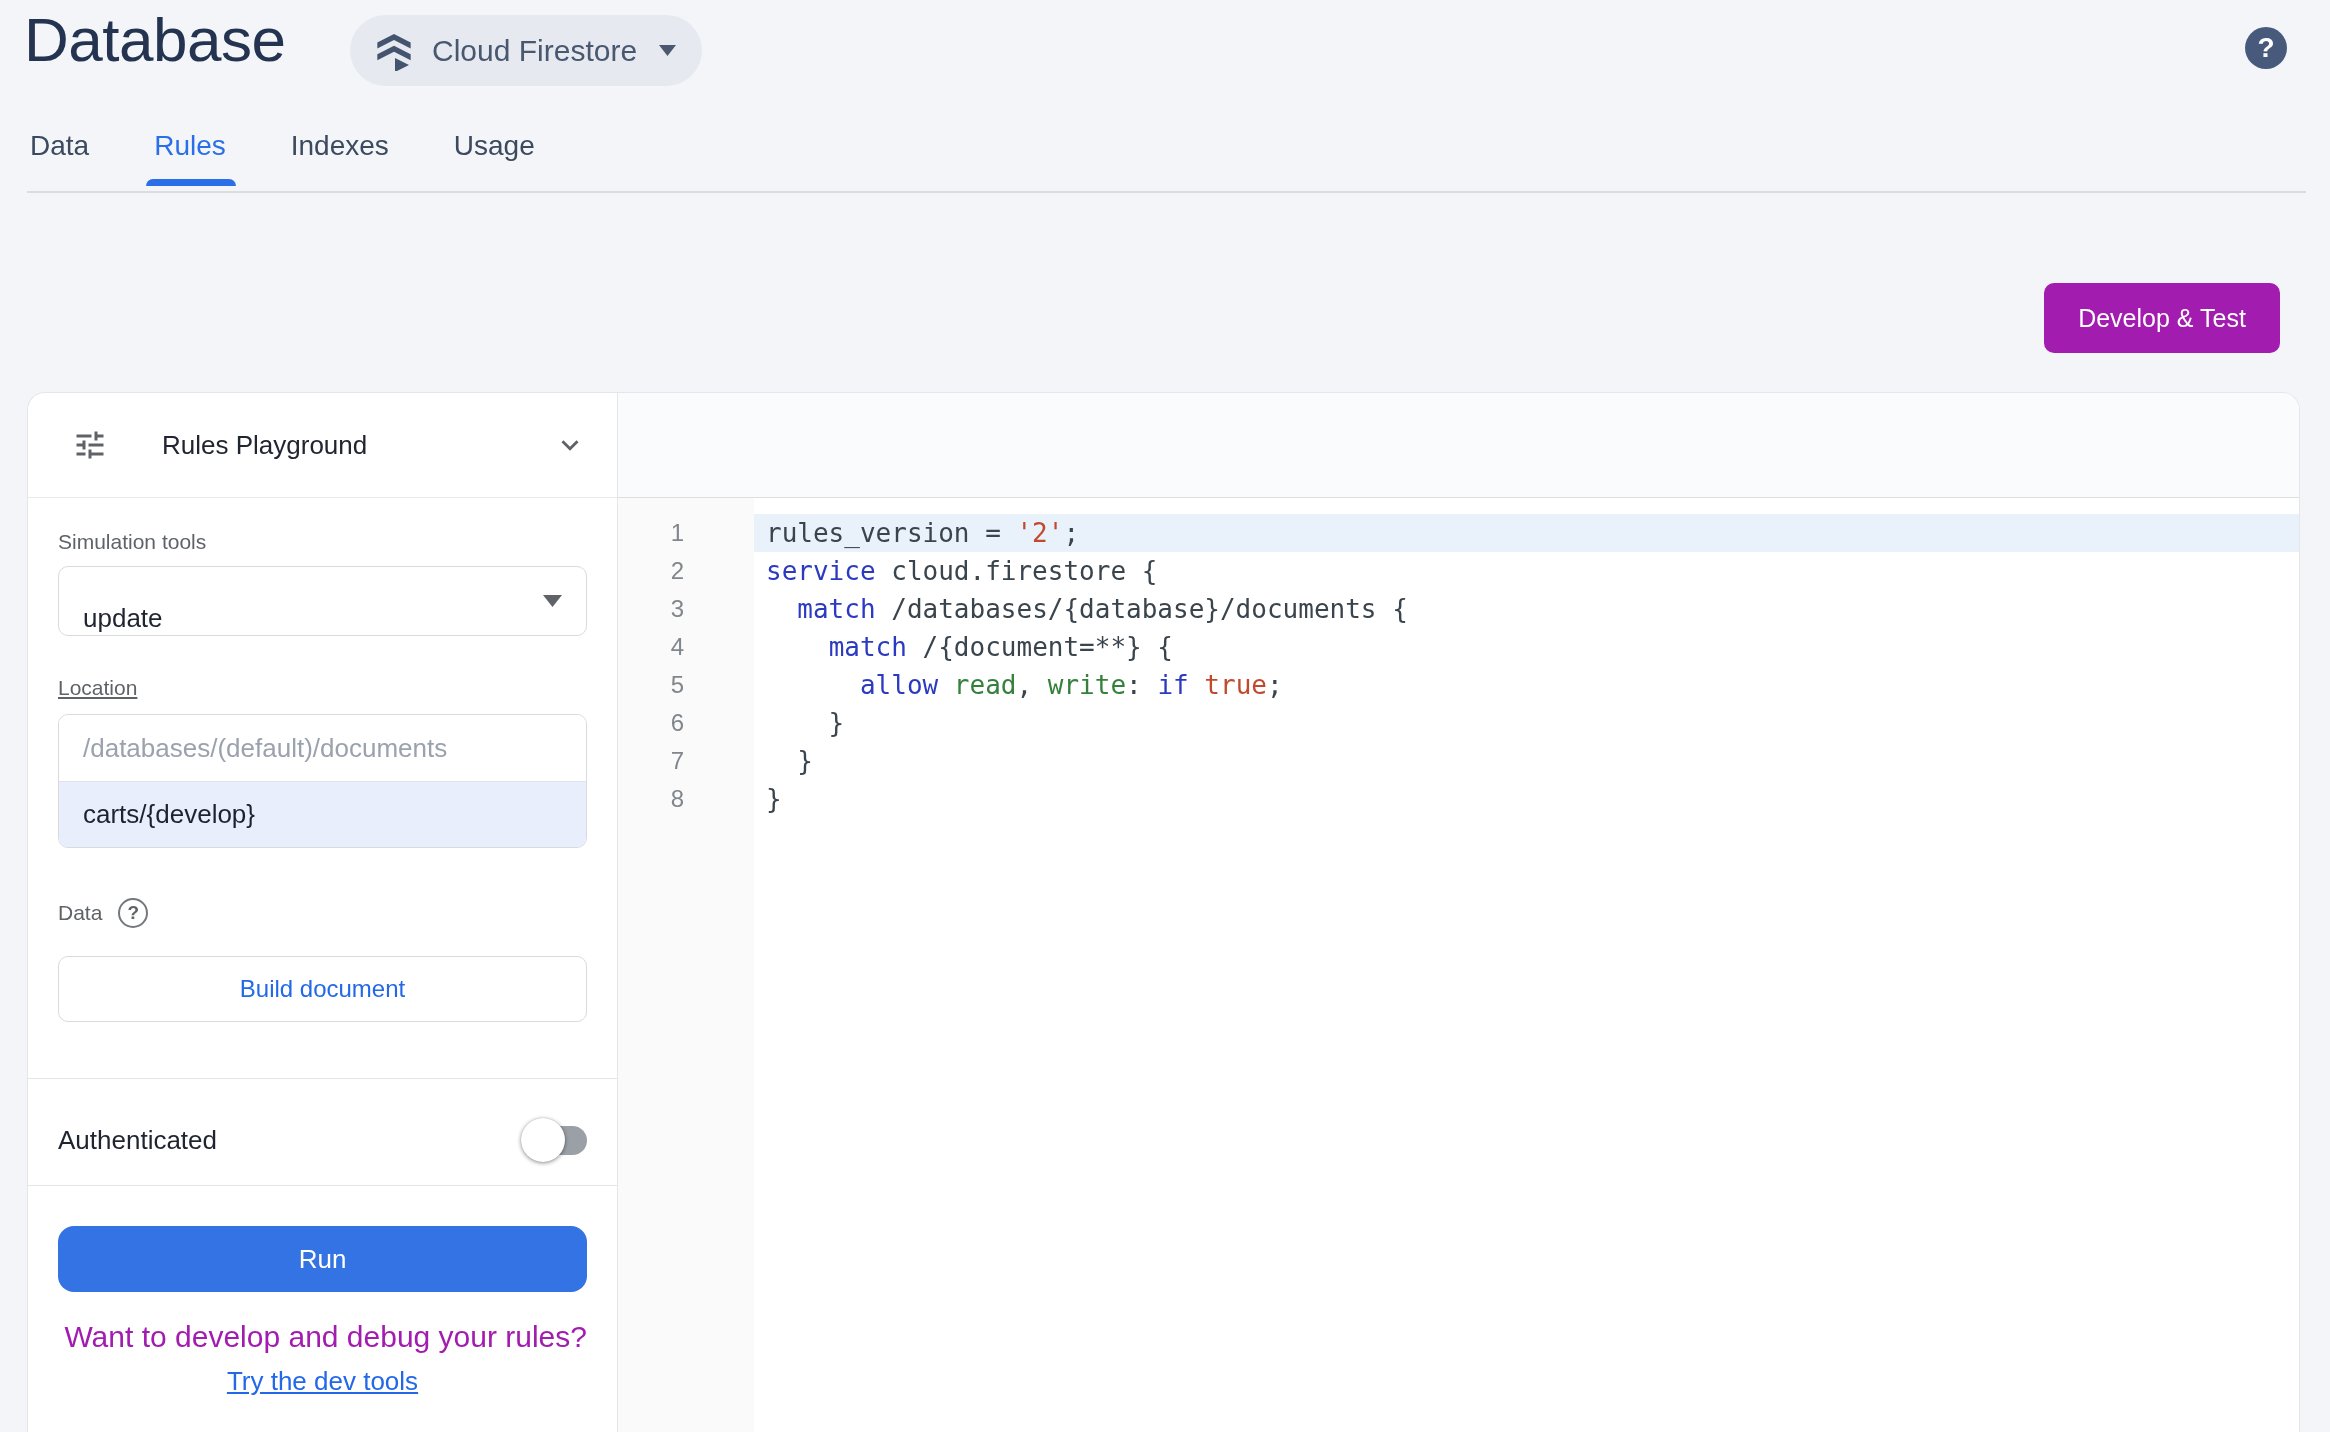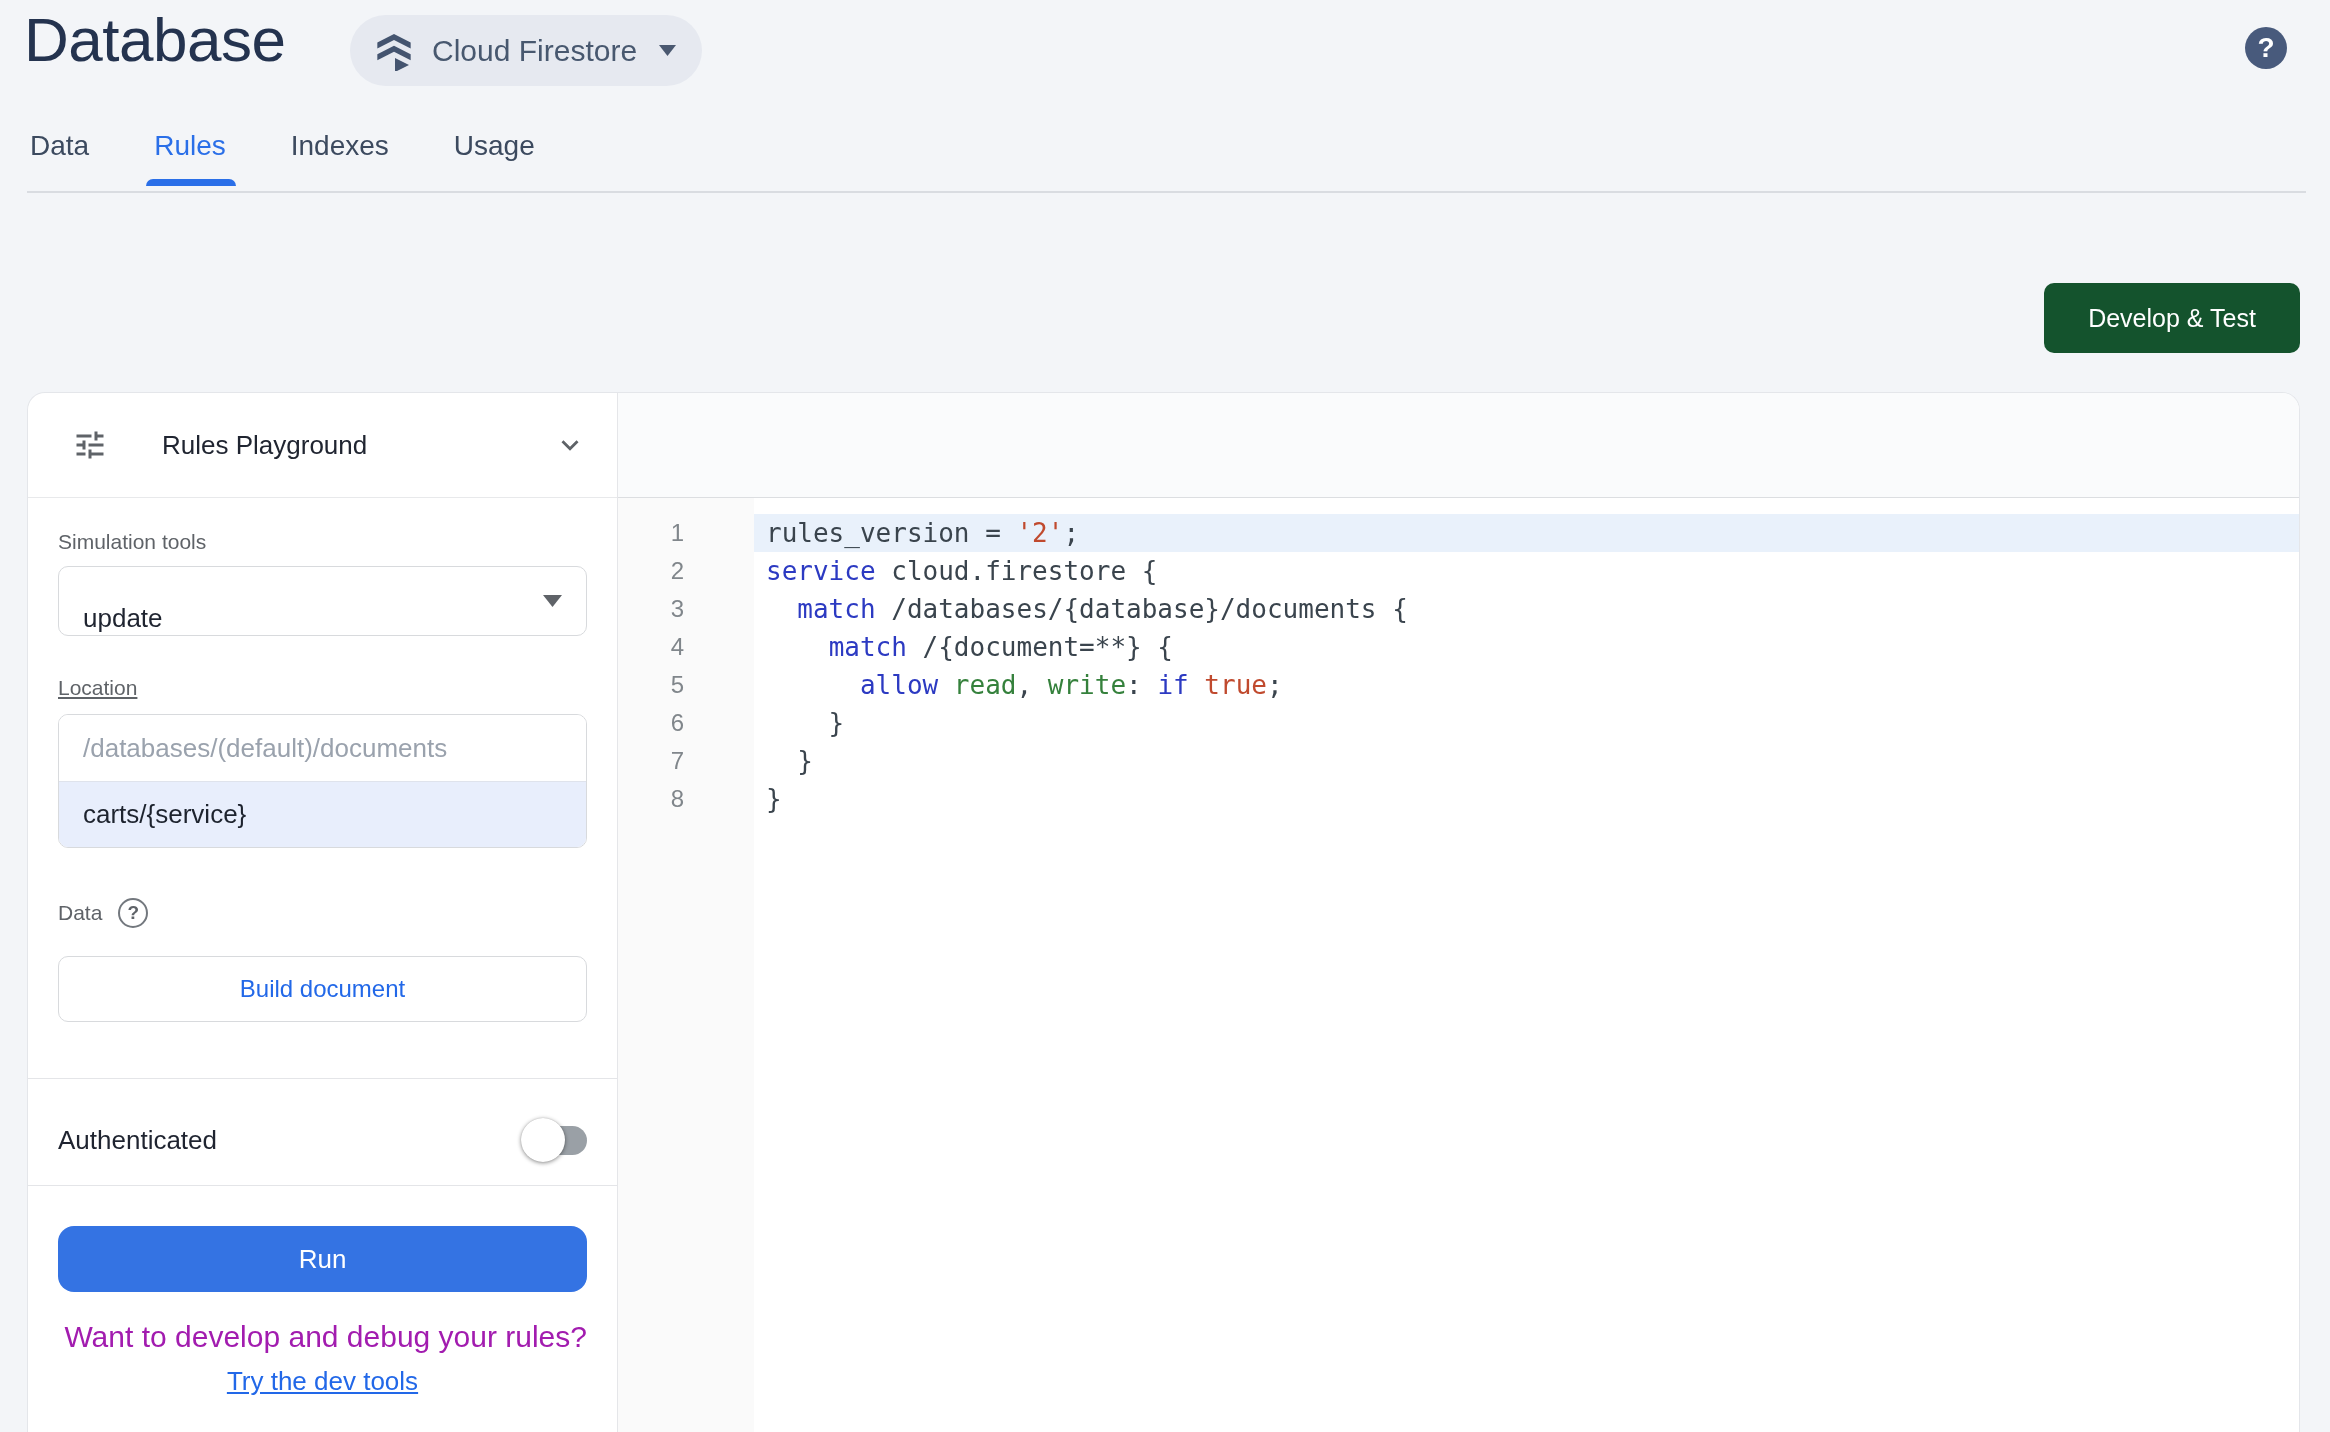--- a/index.html
+++ b/index.html
@@ -53,22 +53,22 @@
     content:""; position:absolute; left:-8px; right:-10px; bottom:0;
     height:7px; background:#2a6fe8; border-radius:8px 8px 0 0;
   }
   .tabbar-border {
     position:absolute; left:27px; right:24px; top:191px;
     height:2px; background:#d9dce1;
   }
 
   
   .develop-btn {
-    position:absolute; left:2044px; top:283px; width:256px; height:70px;
-    background:#14532d; color:#ffffff; border:none; border-radius:10px;
+    position:absolute; left:2044px; top:283px; width:236px; height:70px;
+    background:#a21caf; color:#ffffff; border:none; border-radius:10px;
     font-family:inherit; font-size:25px; font-weight:500; cursor:pointer;
   }
 
   
   .card {
     position:absolute; left:27px; top:392px; width:2273px; height:1041px;
     background:#ffffff; border:1px solid #e4e6ea; border-bottom:none;
     border-radius:18px 18px 0 0;
     display:flex; overflow:hidden;
   }
@@ -215,21 +215,21 @@
       <div class="select">
         <span class="sel-value">update</span>
         <svg class="sel-caret" viewBox="0 0 19 12">
           <polygon fill="#5f6368" points="0,0 19,0 9.5,12"></polygon>
         </svg>
       </div>
 
       <div class="field-label lbl-loc">Location</div>
       <div class="loc-box">
         <div class="loc-prefix">/databases/(default)/documents</div>
-        <div class="loc-value">carts/{service}</div>
+        <div class="loc-value">carts/{develop}</div>
       </div>
 
       <div class="data-row">
         <span class="field-label">Data</span>
         <span class="help-badge">?</span>
       </div>
       <button class="build-btn">Build document</button>
 
       <hr class="panel-divider">
 

